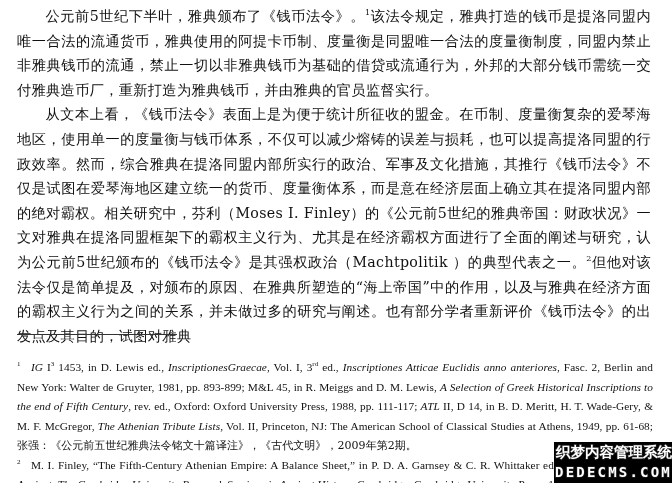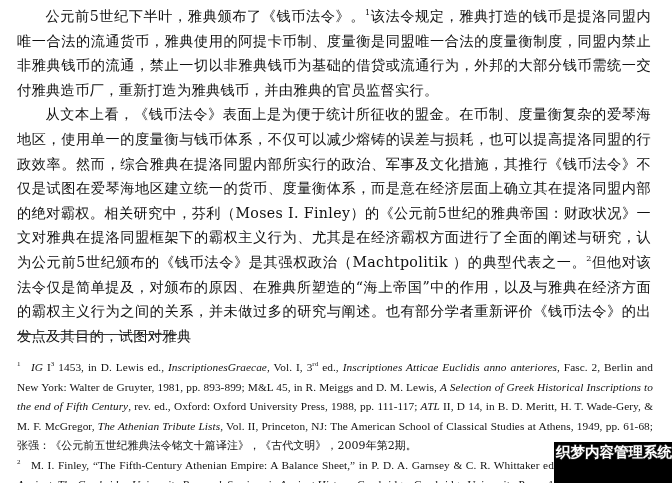--- a/index.html
+++ b/index.html
@@ -115,13 +115,14 @@
 
 <div class="rule"></div>
 
 <div class="footnotes">
   <p><sup class="fn-mark">1</sup><i>IG</i><span> I</span><sup>3</sup><span> 1453, in D. Lewis ed., </span><i>InscriptionesGraecae</i><span>, Vol. I, 3</span><sup>rd</sup><span> ed., </span><i>Inscriptiones Atticae Euclidis anno anteriores</i><span>, Fasc. 2, Berlin and New York: Walter de Gruyter, 1981, pp. 893-899; M&amp;L 45, in R. Meiggs and D. M. Lewis, </span><i>A Selection of Greek Historical Inscriptions to the end of Fifth Century</i><span>, rev. ed., Oxford: Oxford University Press, 1988, pp. 111-117; </span><i>ATL</i><span> II, D 14, in B. D. Meritt, H. T. Wade-Gery, &amp; M. F. McGregor, </span><i>The Athenian Tribute Lists</i><span>, Vol. II, Princeton, NJ: The American School of Classical Studies at Athens, 1949, pp. 61-68; </span><span class="cjk-fn">张强：《公元前五世纪雅典法令铭文十篇译注》，《古代文明》，2009年第2期。</span></p>
   <p><sup class="fn-mark">2</sup><span>M. I. Finley, “The Fifth-Century Athenian Empire: A Balance Sheet,” in P. D. A. Garnsey &amp; C. R. Whittaker eds., </span><i>Imperialism in the Ancient. The Cambridge University Research Seminar in Ancient History</i><span>, Cambridge: Cambridge University Press, 1978, </span></p>
 </div>
 
 <div class="watermark">
   <div class="wm-top">织梦内容管理系统</div>
+  <div class="wm-bottom">DEDECMS.COM</div>
 </div>
 
 </body></html>

